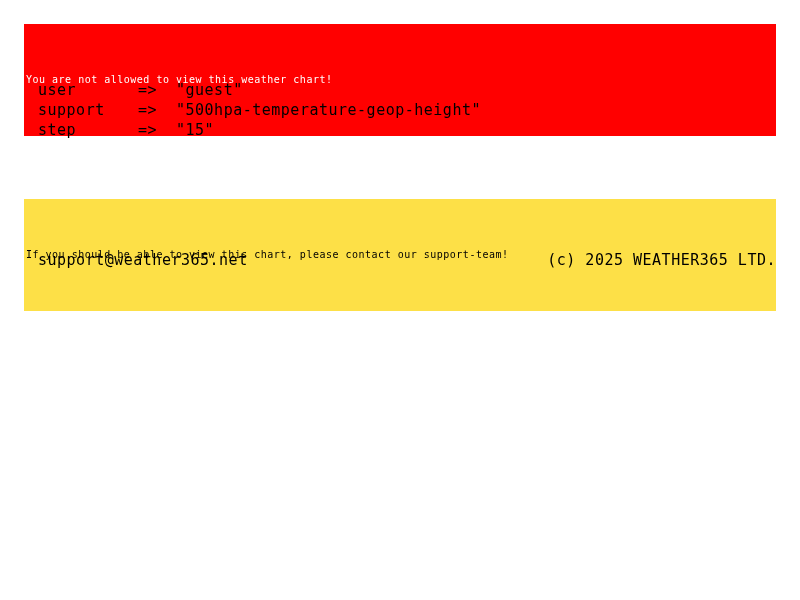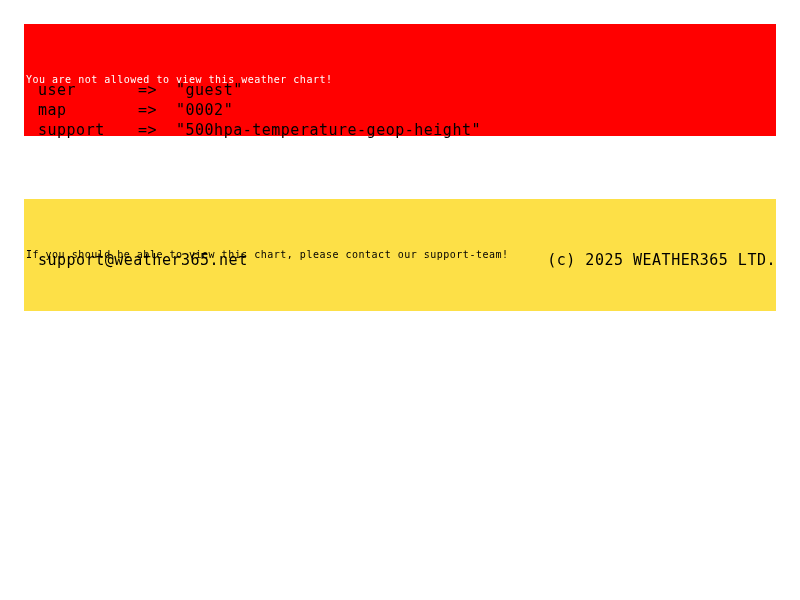--- a/index.html
+++ b/index.html
@@ -93,28 +93,28 @@
 
   <div class="params">
     <table>
       <tbody>
         <tr>
           <td class="col-key">user</td>
           <td class="col-arrow">=&gt;</td>
           <td class="col-val">"guest"</td>
         </tr>
         <tr>
-          <td class="col-key">map</td>
-          <td class="col-arrow">=&gt;</td>
-          <td class="col-val">"0002"</td>
-        </tr>
-        <tr>
           <td class="col-key">support</td>
           <td class="col-arrow">=&gt;</td>
           <td class="col-val">"500hpa-temperature-geop-height"</td>
+        </tr>
+        <tr>
+          <td class="col-key">step</td>
+          <td class="col-arrow">=&gt;</td>
+          <td class="col-val">"15"</td>
         </tr>
       </tbody>
     </table>
   </div>
 
   <div class="banner banner-ok">
     <span class="banner-line">If you should be able to view this chart, please contact our support-team!</span>
   </div>
 
   <div class="footer">

